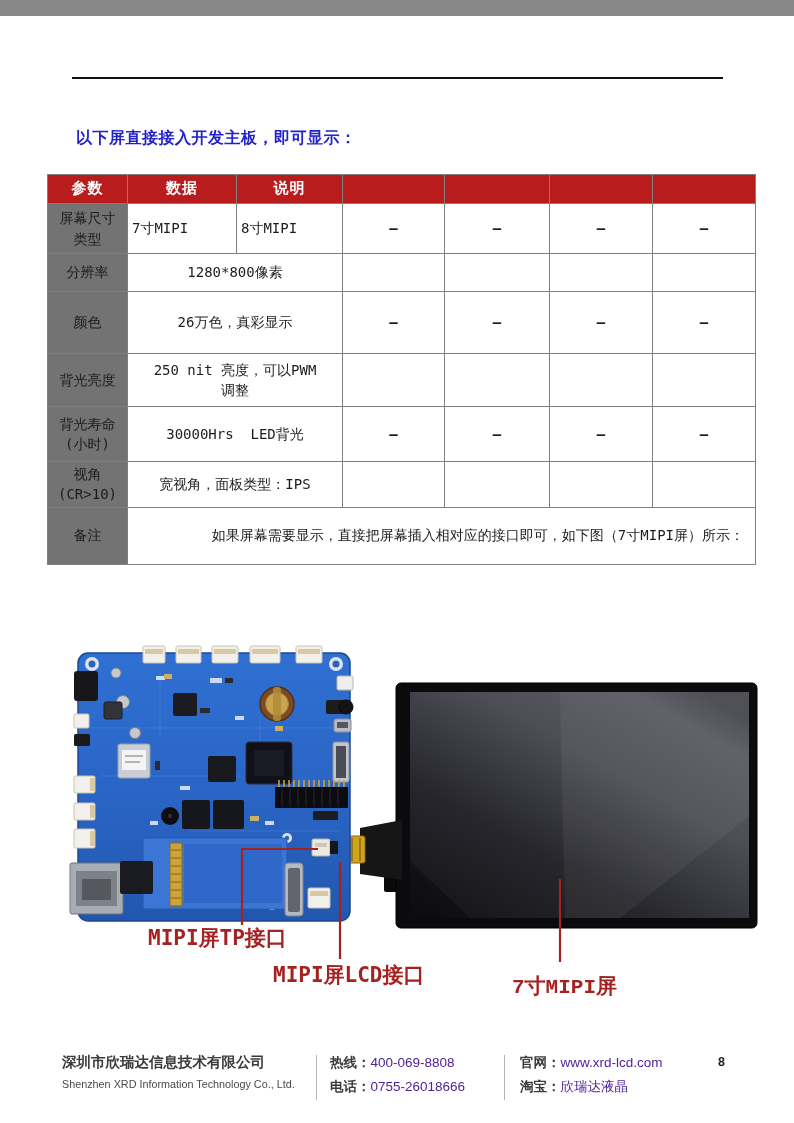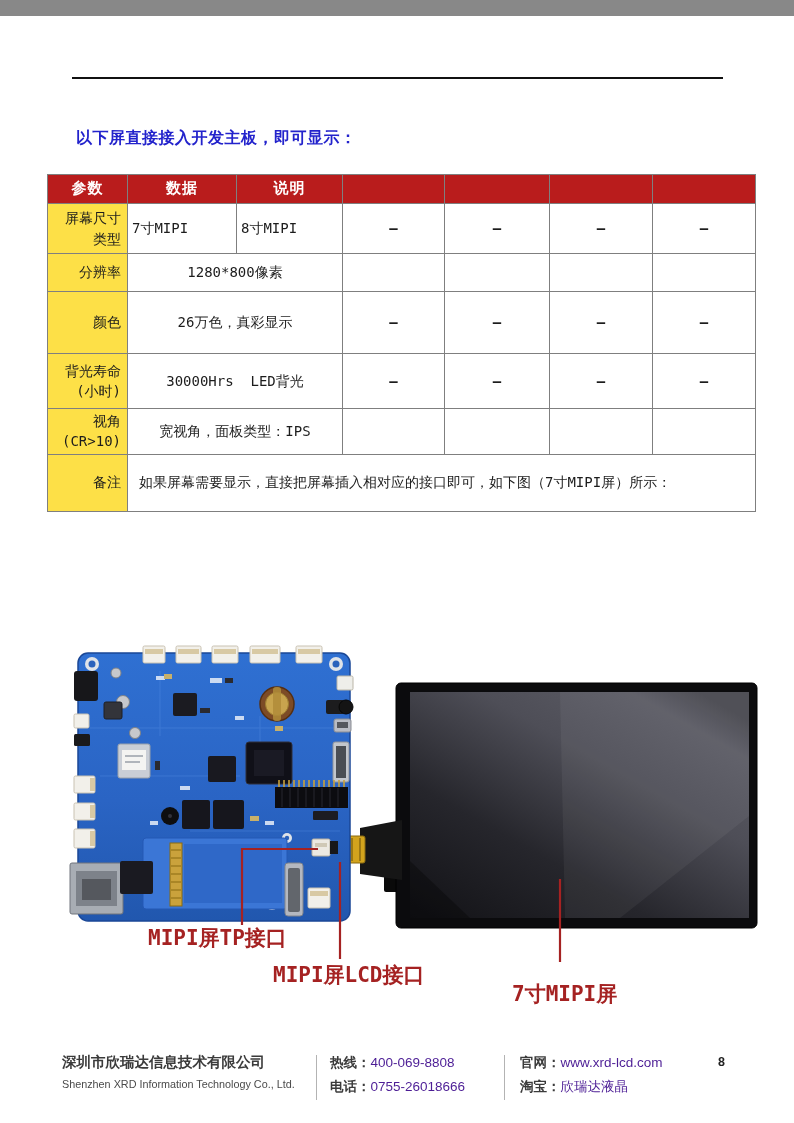--- a/index.html
+++ b/index.html
@@ -24,35 +24,35 @@
   }
   table.spec th, table.spec td {
     border:1px solid #7f7f7f; vertical-align:middle;
     white-space:pre-wrap; line-height:1.45; overflow:hidden;
   }
   table.spec thead th {
     background:#b91c1c; color:#ffffff; font-size:15px; font-weight:bold;
     height:29px; text-align:center; letter-spacing:1px;
   }
   td.rowlabel {
-    background:#fde047; padding:2px 6px; text-align:right; font-size:14px;
+    background:#737373; padding:2px 6px; text-align:center; font-size:14px;
   }
   td.val { padding:3px 4px; text-align:left; }
   td.merged { text-align:center; padding:3px 20px; }
   td.dash { text-align:center; font-weight:bold; }
-  td.note { text-align:left; padding:3px 11px; }
+  td.note { text-align:right; padding:3px 11px; }
   .figure { position:absolute; left:60px; top:600px; width:710px; height:420px; }
   .figure svg { position:absolute; left:0; top:0; }
   .fig-label {
     position:absolute; color:#A52222; font-weight:600; font-size:21px;
     font-family:"DejaVu Sans Mono","DejaVu Sans",monospace; white-space:nowrap;
   }
   .lbl-tp { left:88px; top:308px; }
   .lbl-lcd { left:213px; top:345px; }
-  .lbl-screen { left:452px; top:364px; }
+  .lbl-screen { left:452px; top:356px;font-family:Liberation Mono, monospace; }
   .footer {
     position:absolute; left:62px; top:1036px; width:680px; height:52px;
     font-family:"Liberation Sans","DejaVu Sans",sans-serif; color:#3b3b3b;
   }
   .f-company-cn { position:absolute; left:0; top:1px; font-size:14.5px; font-weight:bold; }
   .f-company-en { position:absolute; left:0; top:26px; font-size:10.8px; color:#4a4a4a; }
   .f-div { position:absolute; top:3px; width:1px; height:45px; background:#b3b3b3; }
   .f-div1 { left:254px; } .f-div2 { left:442px; }
   .f-line { position:absolute; font-size:13.5px; }
   .f-l1 { top:2px; } .f-l2 { top:26px; }
@@ -112,20 +112,28 @@
         <td class="dash"></td>
         <td class="dash"></td>
       </tr>
       <tr style="height:62px">
         <td class="rowlabel">颜色</td>
         <td class="merged" colspan="2">26万色，真彩显示</td>
         <td class="dash">–</td>
         <td class="dash">–</td>
         <td class="dash">–</td>
         <td class="dash">–</td>
+      </tr>
+      <tr style="height:53px">
+        <td class="rowlabel">背光亮度</td>
+        <td class="merged" colspan="2">250 nit 亮度，可以PWM调整</td>
+        <td class="dash"></td>
+        <td class="dash"></td>
+        <td class="dash"></td>
+        <td class="dash"></td>
       </tr>
       <tr style="height:55px">
         <td class="rowlabel">背光寿命(小时)</td>
         <td class="merged" colspan="2">30000Hrs  LED背光</td>
         <td class="dash">–</td>
         <td class="dash">–</td>
         <td class="dash">–</td>
         <td class="dash">–</td>
       </tr>
       <tr style="height:43px">

